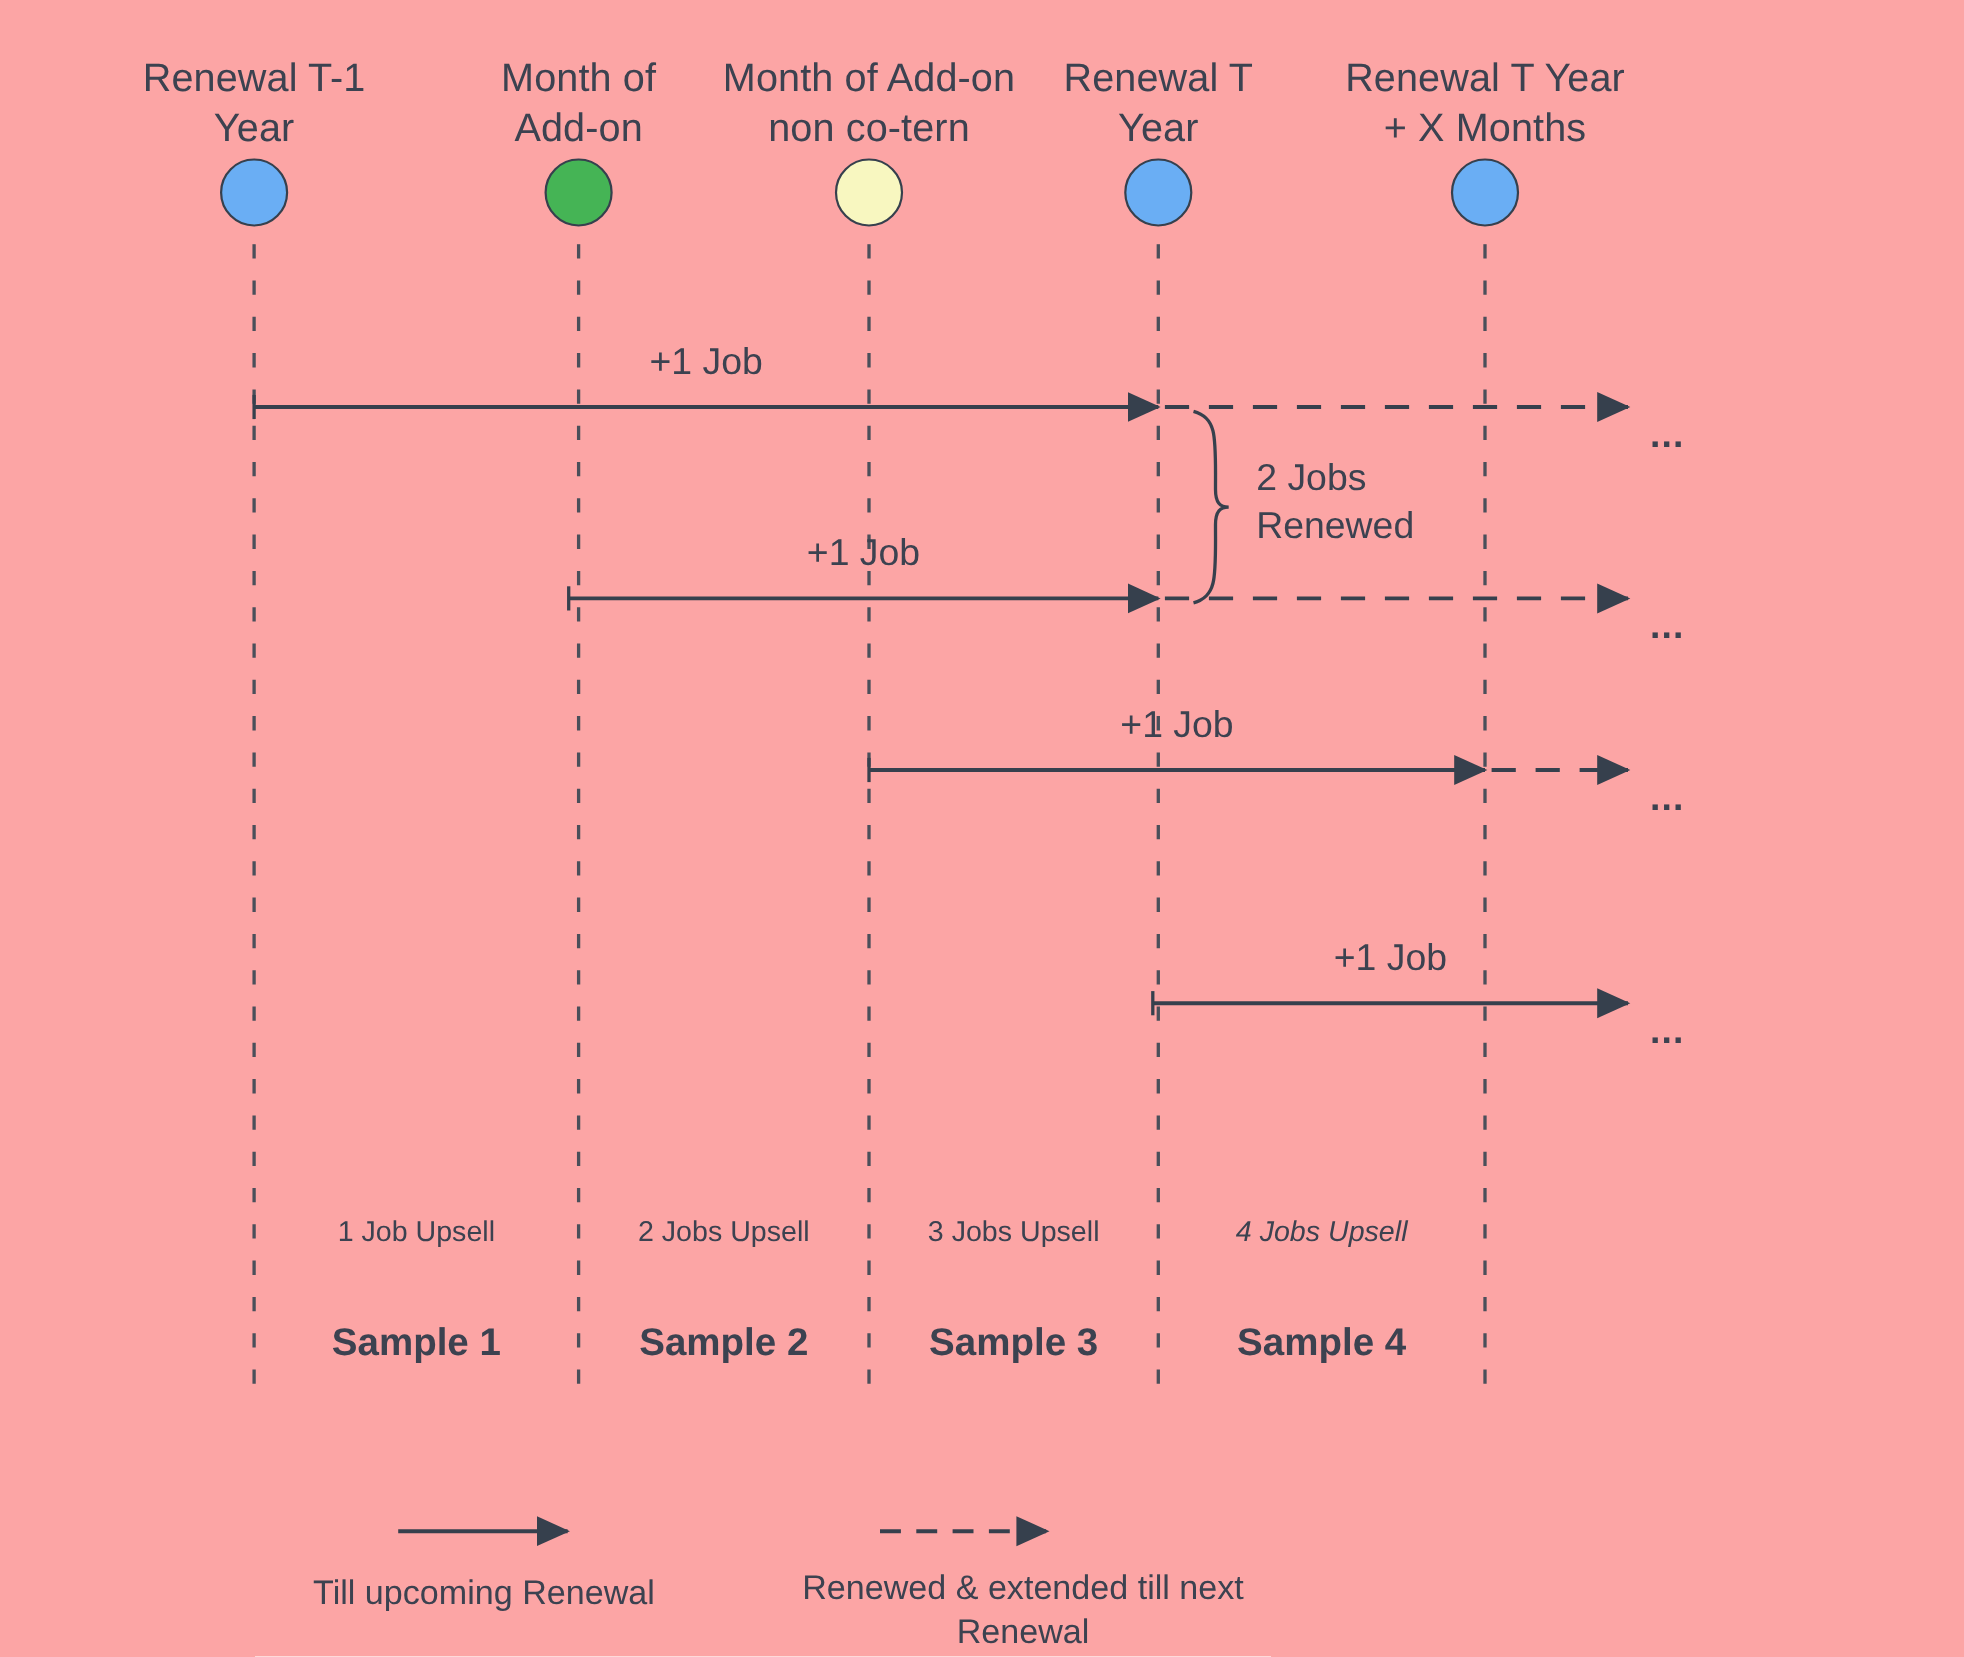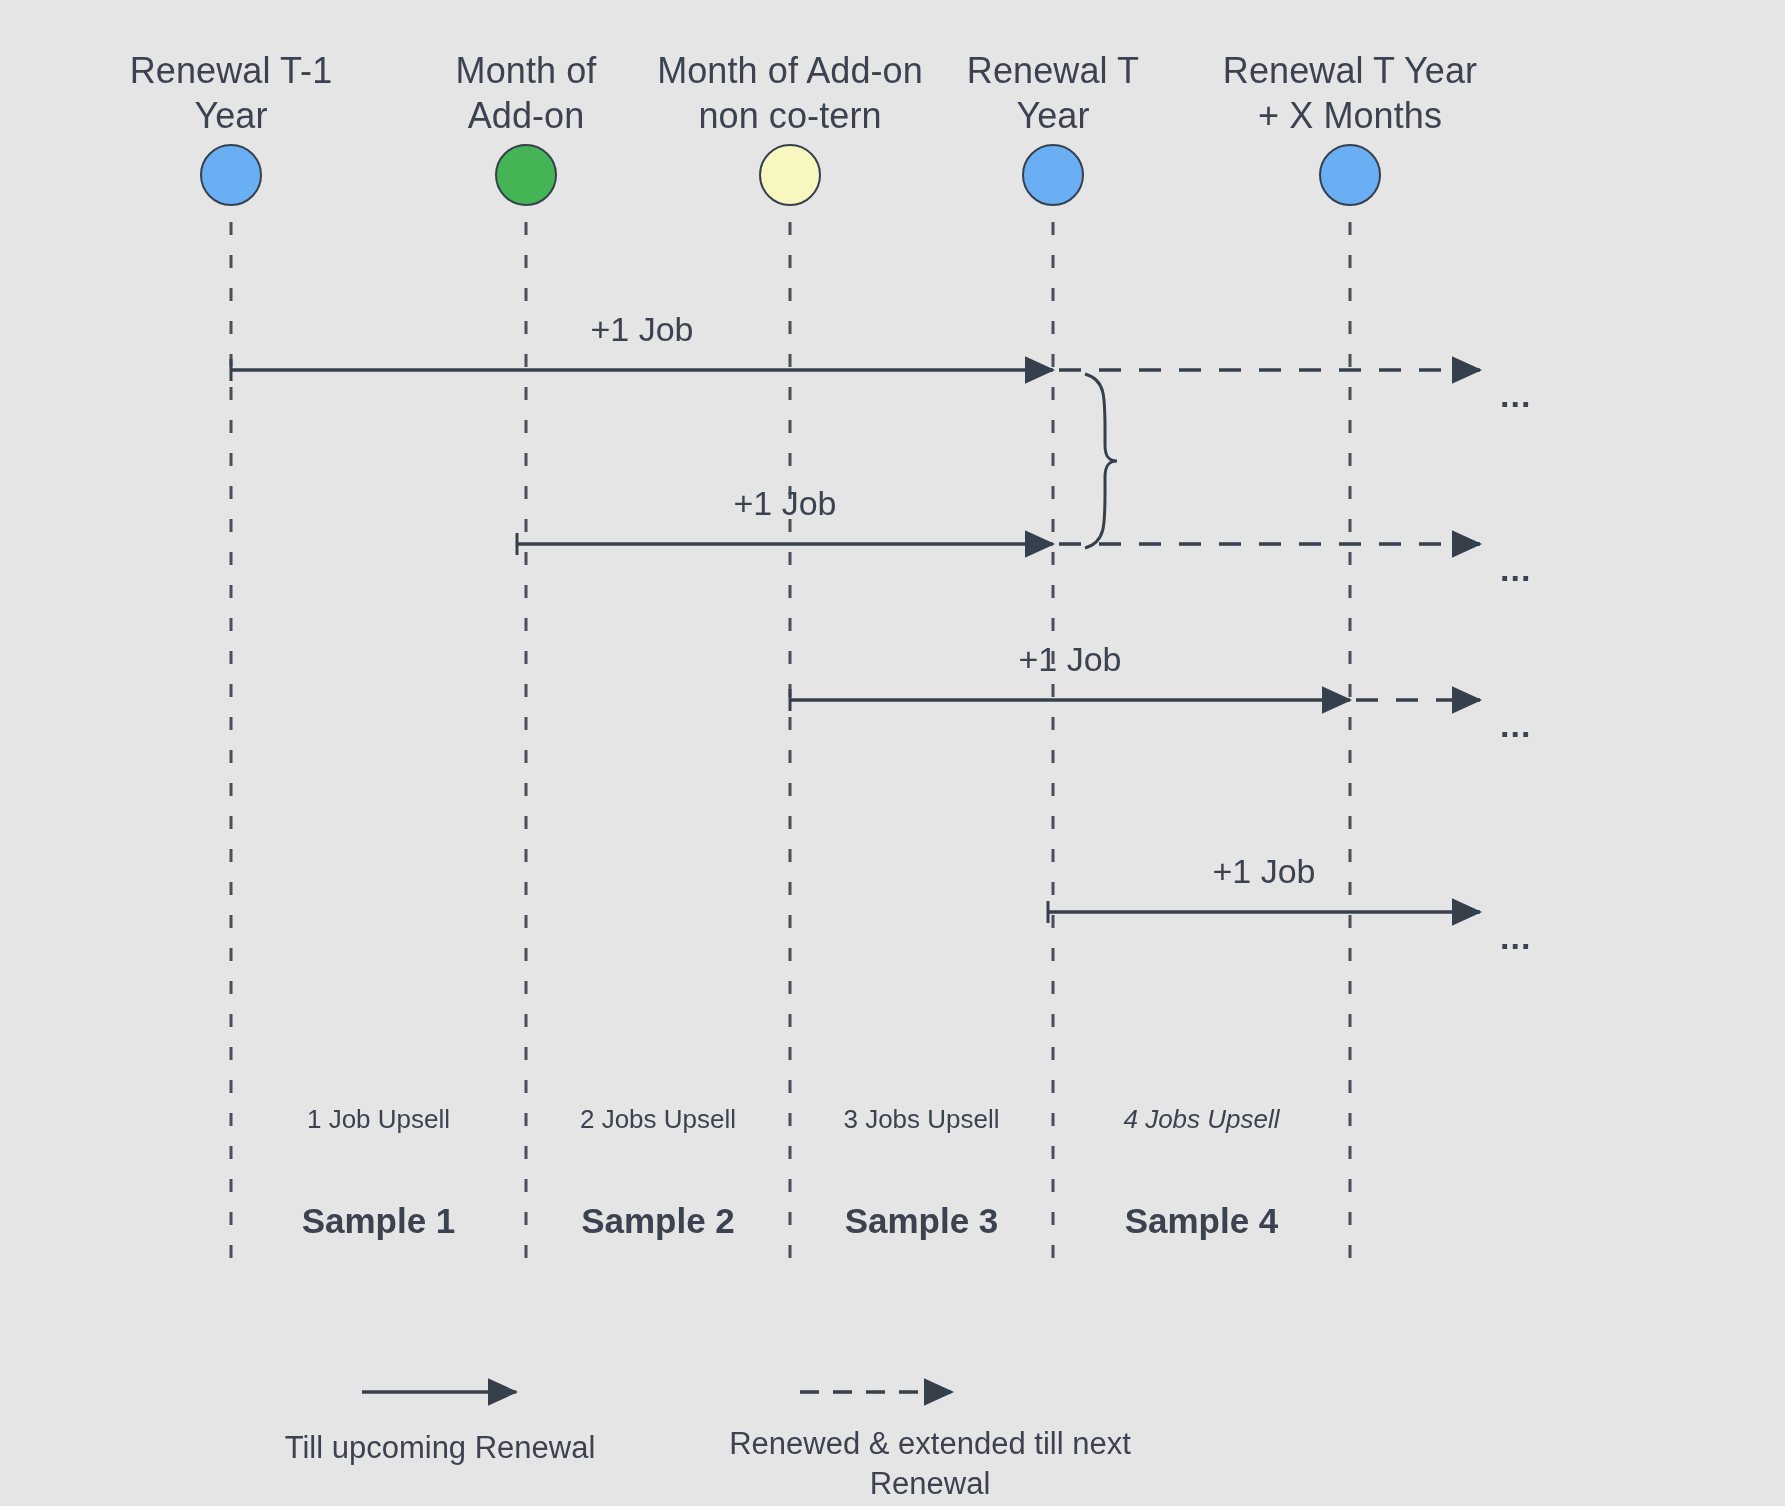--- a/index.html
+++ b/index.html
@@ -8,21 +8,21 @@
     background: #ffffff;
   }
   body {
     font-family: "Liberation Sans", sans-serif;
     color: #3b4252;
   }
   #stage {
     position: relative;
     width: 1785px;
     height: 1506px;
-    background: #e5e5e5;
+    background: #fca5a5;
     overflow: hidden;
   }
   #svg-root {
     position: absolute;
     left: 0;
     top: 0;
     width: 1785px;
     height: 1506px;
   }
   .node-label {
@@ -168,20 +168,22 @@
       <div class="msg-label" style="left: 492px; top: 308px; width: 300px;">+1 Job</div>
       <div class="ellipsis" style="left: 1500px; top: 378px;">...</div>
       <div class="msg-label" style="left: 635px; top: 482px; width: 300px;">+1 Job</div>
       <div class="ellipsis" style="left: 1500px; top: 552px;">...</div>
       <div class="msg-label" style="left: 920px; top: 638px; width: 300px;">+1 Job</div>
       <div class="ellipsis" style="left: 1500px; top: 708px;">...</div>
       <div class="msg-label" style="left: 1114px; top: 850px; width: 300px;">+1 Job</div>
       <div class="ellipsis" style="left: 1500px; top: 920px;">...</div>
     </div>
 
+  <div class="brace-label" style="left:1142px; top:412px; width:320px;">2 Jobs
+Renewed</div>
 
 
   <div id="summary">
       <div class="upsell-label" style="left: 198.5px; top: 1098px; width: 360px;">1 Job Upsell</div>
       <div class="sample-label" style="left: 198.5px; top: 1200px; width: 360px;">Sample 1</div>
       <div class="upsell-label" style="left: 478px; top: 1098px; width: 360px;">2 Jobs Upsell</div>
       <div class="sample-label" style="left: 478px; top: 1200px; width: 360px;">Sample 2</div>
       <div class="upsell-label" style="left: 741.5px; top: 1098px; width: 360px;">3 Jobs Upsell</div>
       <div class="sample-label" style="left: 741.5px; top: 1200px; width: 360px;">Sample 3</div>
       <div class="upsell-label" style="left: 1021.5px; top: 1098px; width: 360px; font-style: italic;">4 Jobs Upsell</div>

